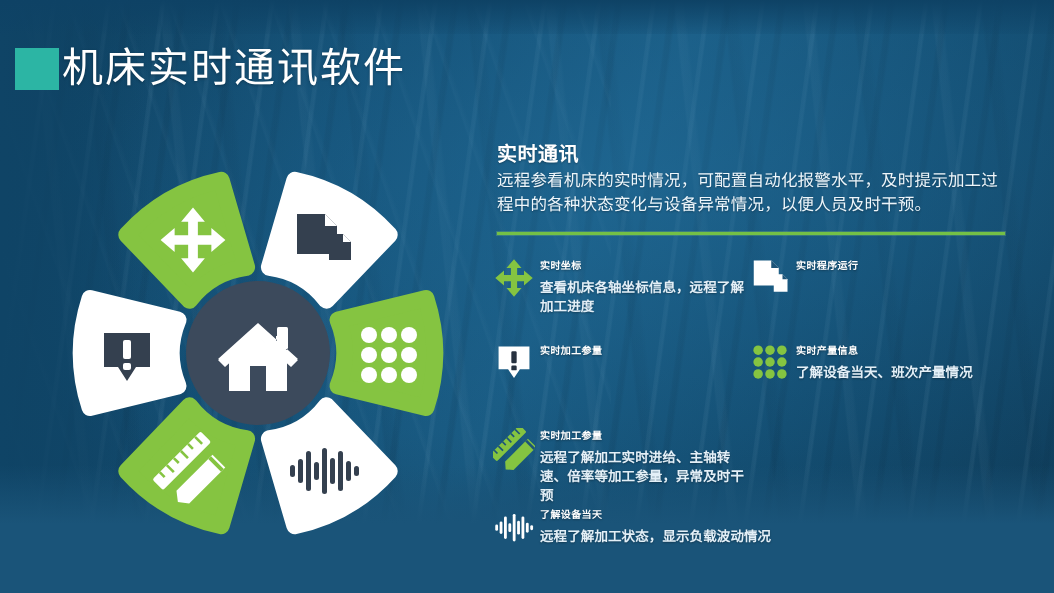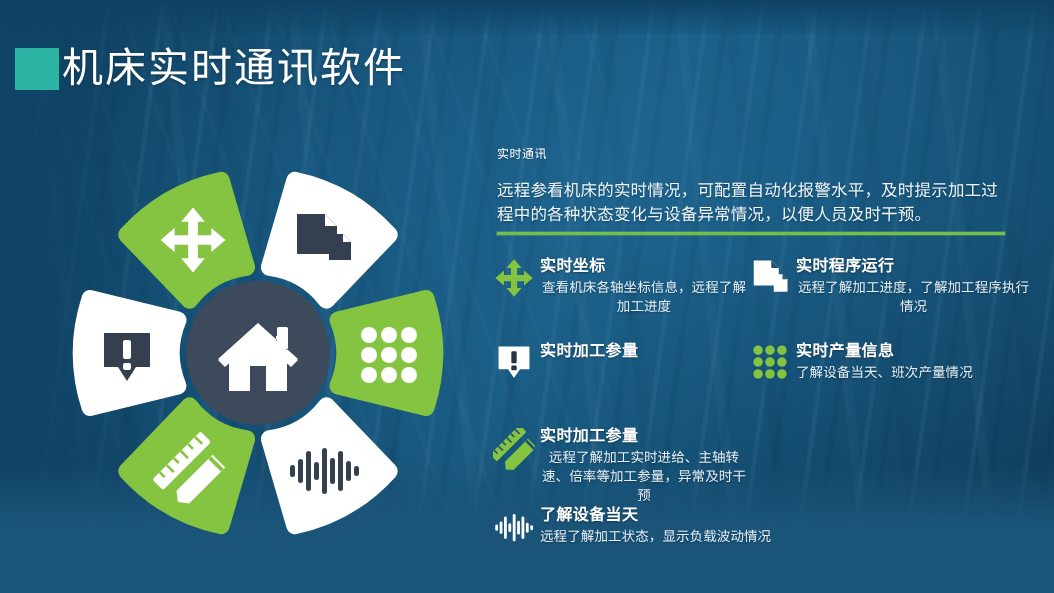--- a/index.html
+++ b/index.html
@@ -92,25 +92,25 @@
     position:absolute;left:62px;top:40px;
     font-size:41px;line-height:56px;font-weight:400;
     color:#ffffff;letter-spacing:2px;
     text-shadow:0 1px 3px rgba(0,0,0,.28);
     white-space:nowrap;
   }
 
   
   .panel{position:absolute;left:497px;top:142px;width:512px;}
   .panel-head{
-    font-size:12px;line-height:24px;color:#ffffff;font-weight:400;
+    font-size:20px;line-height:24px;color:#ffffff;font-weight:700;
     letter-spacing:.5px;text-shadow:0 1px 2px rgba(0,0,0,.3);
   }
   .panel-body{
-    margin-top:12px;
+    margin-top:2px;
     font-size:16.5px;line-height:24px;color:#eef6fb;font-weight:400;
     letter-spacing:.2px;text-shadow:0 1px 2px rgba(0,0,0,.3);
   }
   .divider{
     position:absolute;left:497px;top:232px;width:508px;height:3px;
     background:#74c046;
     box-shadow:0 0 0 1px rgba(140,200,110,.28);
   }
 
   
@@ -121,30 +121,29 @@
   .fcell{display:flex;align-items:flex-start;}
   .fcell.left{width:256px;}
   .fcell.right{width:284px;}
   .ficon{
     width:44px;min-width:44px;height:44px;
     display:flex;align-items:flex-start;justify-content:center;
     padding-top:2px;
   }
   .ftext{padding-left:4px;}
   .ftitle{
-    font-size:16px;line-height:20px;font-weight:bold;color:#ffffff;
+    font-size:10px;line-height:20px;font-weight:bold;color:#ffffff;
     letter-spacing:.4px;text-shadow:0 1px 2px rgba(0,0,0,.35);
     white-space:nowrap;
   }
   .fdesc{
     margin-top:2px;
-    font-size:13.5px;line-height:19px;color:#e3eff7;font-weight:400;
+    font-size:13.5px;line-height:19px;color:#e3eff7;font-weight:700;
     letter-spacing:.1px;text-shadow:0 1px 2px rgba(0,0,0,.32);
     max-width:215px;
-    text-align:center;
   }
   .fcell.right .fdesc{max-width:235px;}
 
   
   .frow.r1{height:85px;}
   .frow.r2{height:85px;}
   .frow.r3{height:95px;flex-direction:column;}
 
   
   .donut{
@@ -302,21 +301,20 @@
         <div class="ficon">
           <svg viewBox="0 0 64 64" width="40" height="40" aria-hidden="true">
             <path fill="#ffffff" d="M6 4 H34 L46 16 V44 H6 Z"></path>
             <path fill="#1d5478" d="M34 4 L46 16 H34 Z"></path>
             <path fill="#ffffff" d="M38 26 H52 L60 34 V54 H38 Z"></path>
             <path fill="#1d5478" d="M52 26 L60 34 H52 Z"></path>
           </svg>
         </div>
         <div class="ftext">
           <div class="ftitle">实时程序运行</div>
-          <div class="fdesc">远程了解加工进度，了解加工程序执行情况</div>
         </div>
       </div>
 
     </div>
 
     <div class="frow r2">
 
       <div class="fcell left">
         <div class="ficon">
           <svg viewBox="0 0 64 64" width="38" height="38" aria-hidden="true">

